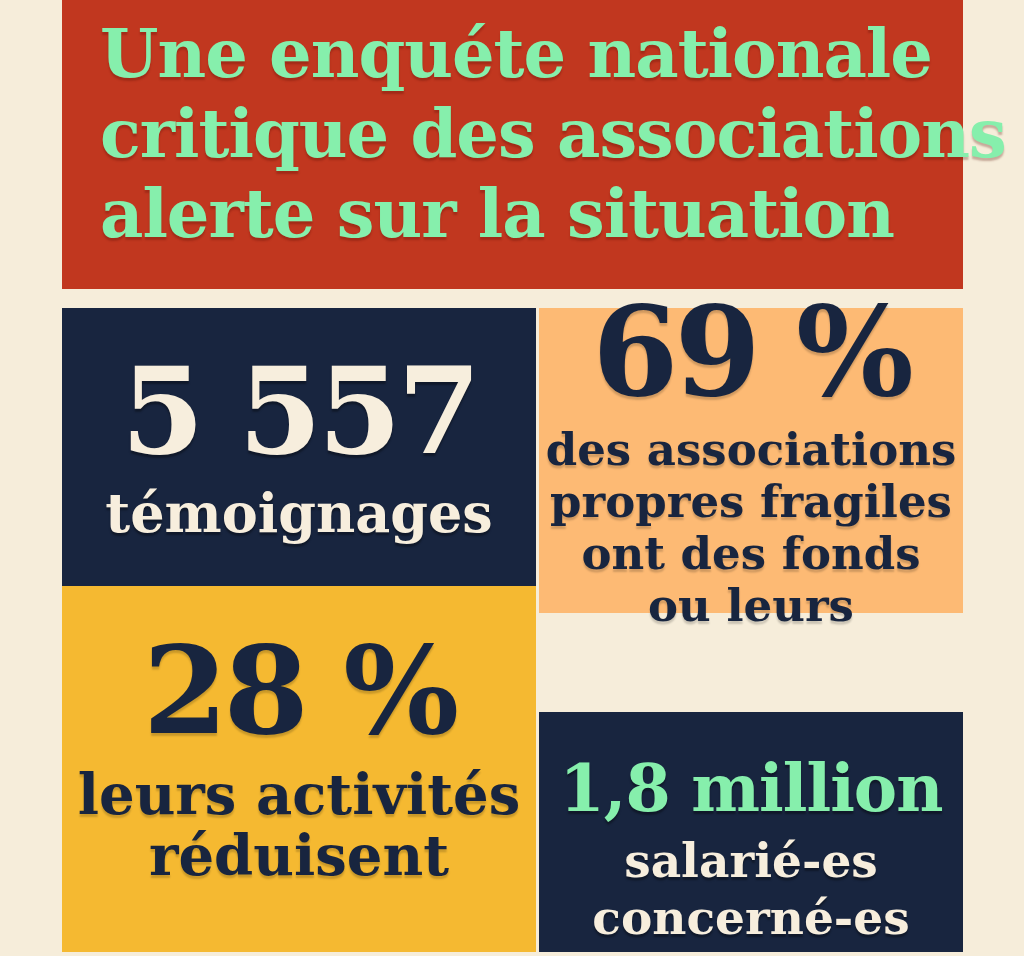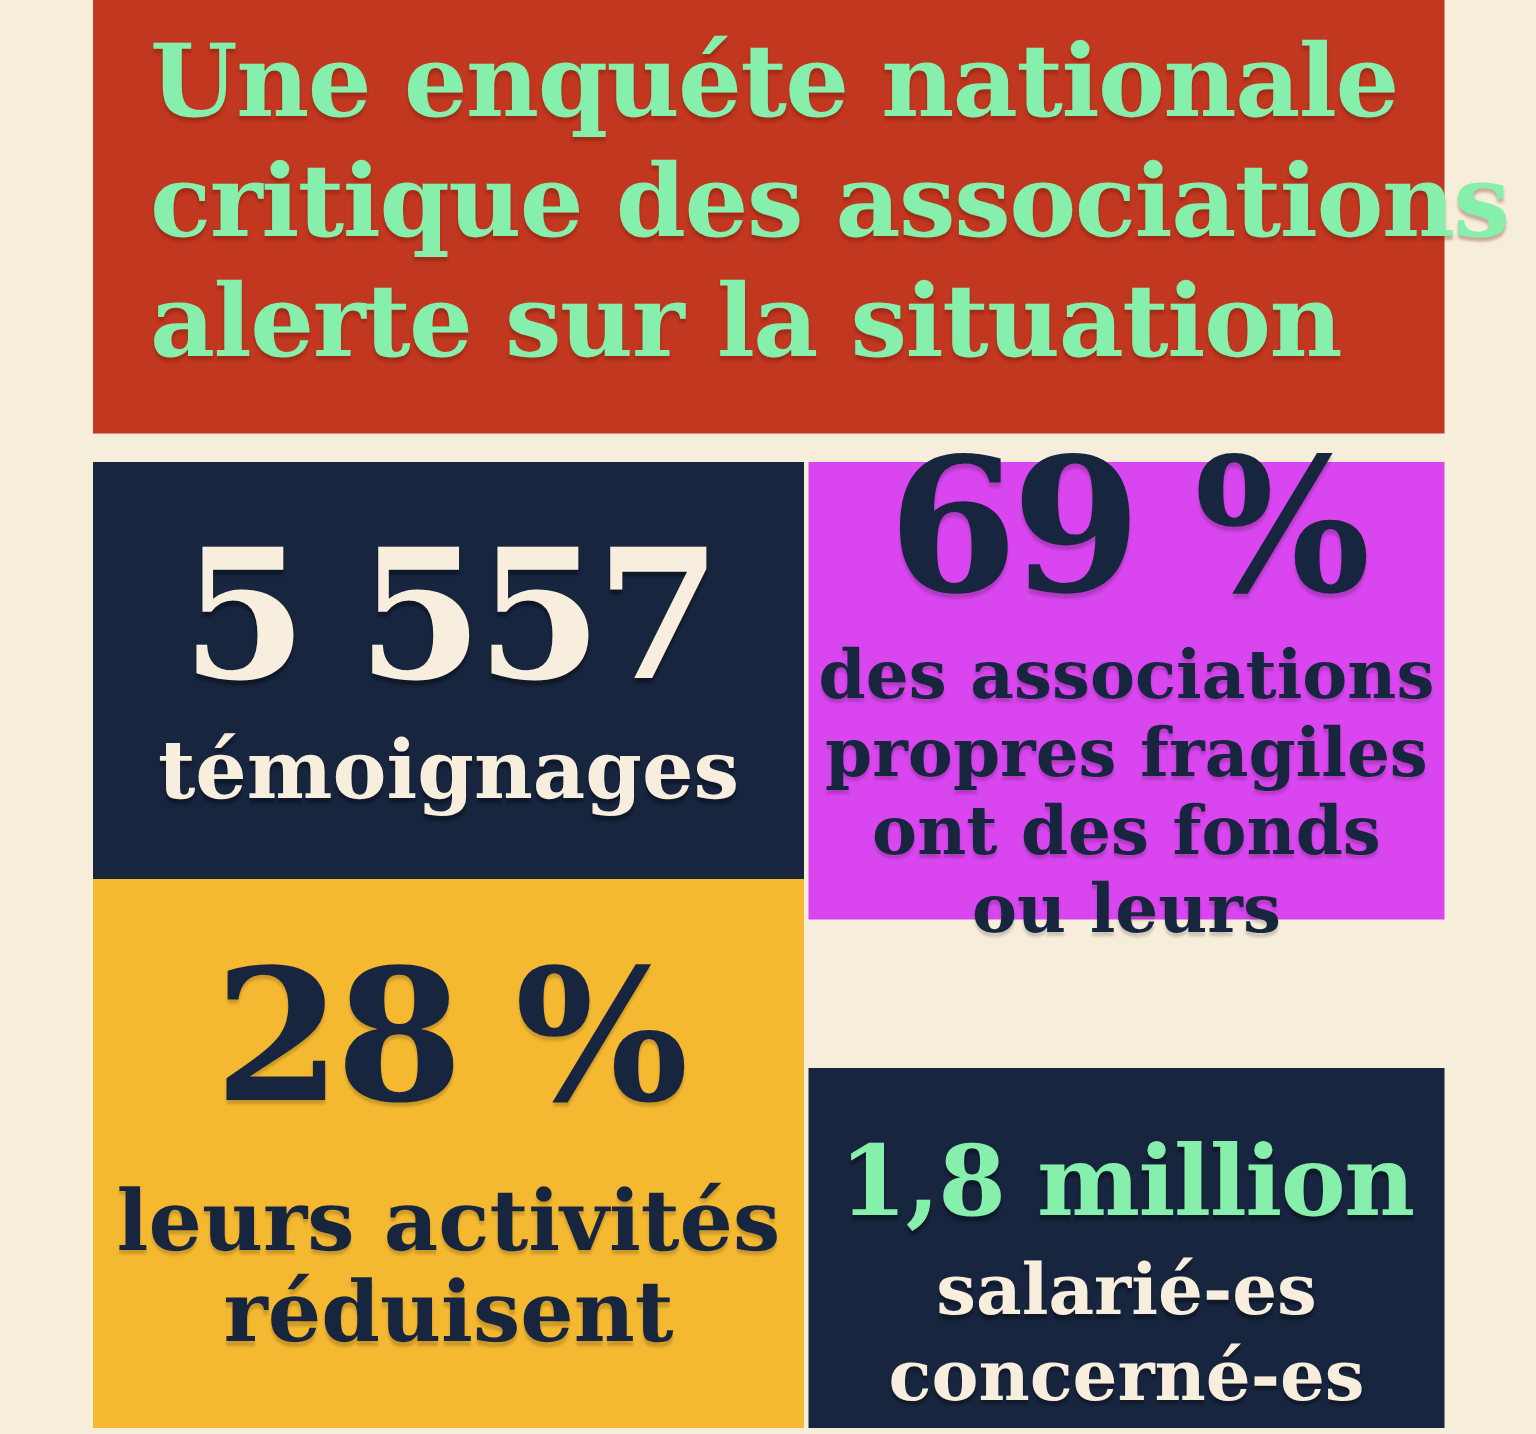--- a/index.html
+++ b/index.html
@@ -45,30 +45,29 @@
   }
   .tile-temoignages {
     left: 62px; top: 308px;
     width: 474px; height: 278px;
     background: #18253f;
     justify-content: center;
   }
   .tile-fonds {
     left: 539px; top: 308px;
     width: 424px; height: 305px;
-    background: #d946ef;
+    background: #fdba74;
     justify-content: center;
   }
   .tile-activites {
     left: 62px; top: 586px;
     width: 474px; height: 366px;
     background: #f5b931;
     justify-content: flex-start;
     padding-top: 42px;
-    gap: 20px;
   }
   .tile-salaries {
     left: 539px; top: 712px;
     width: 424px; height: 240px;
     background: #18253f;
     justify-content: flex-end;
     padding-bottom: 6px;
   }
 
   .stat-value {

